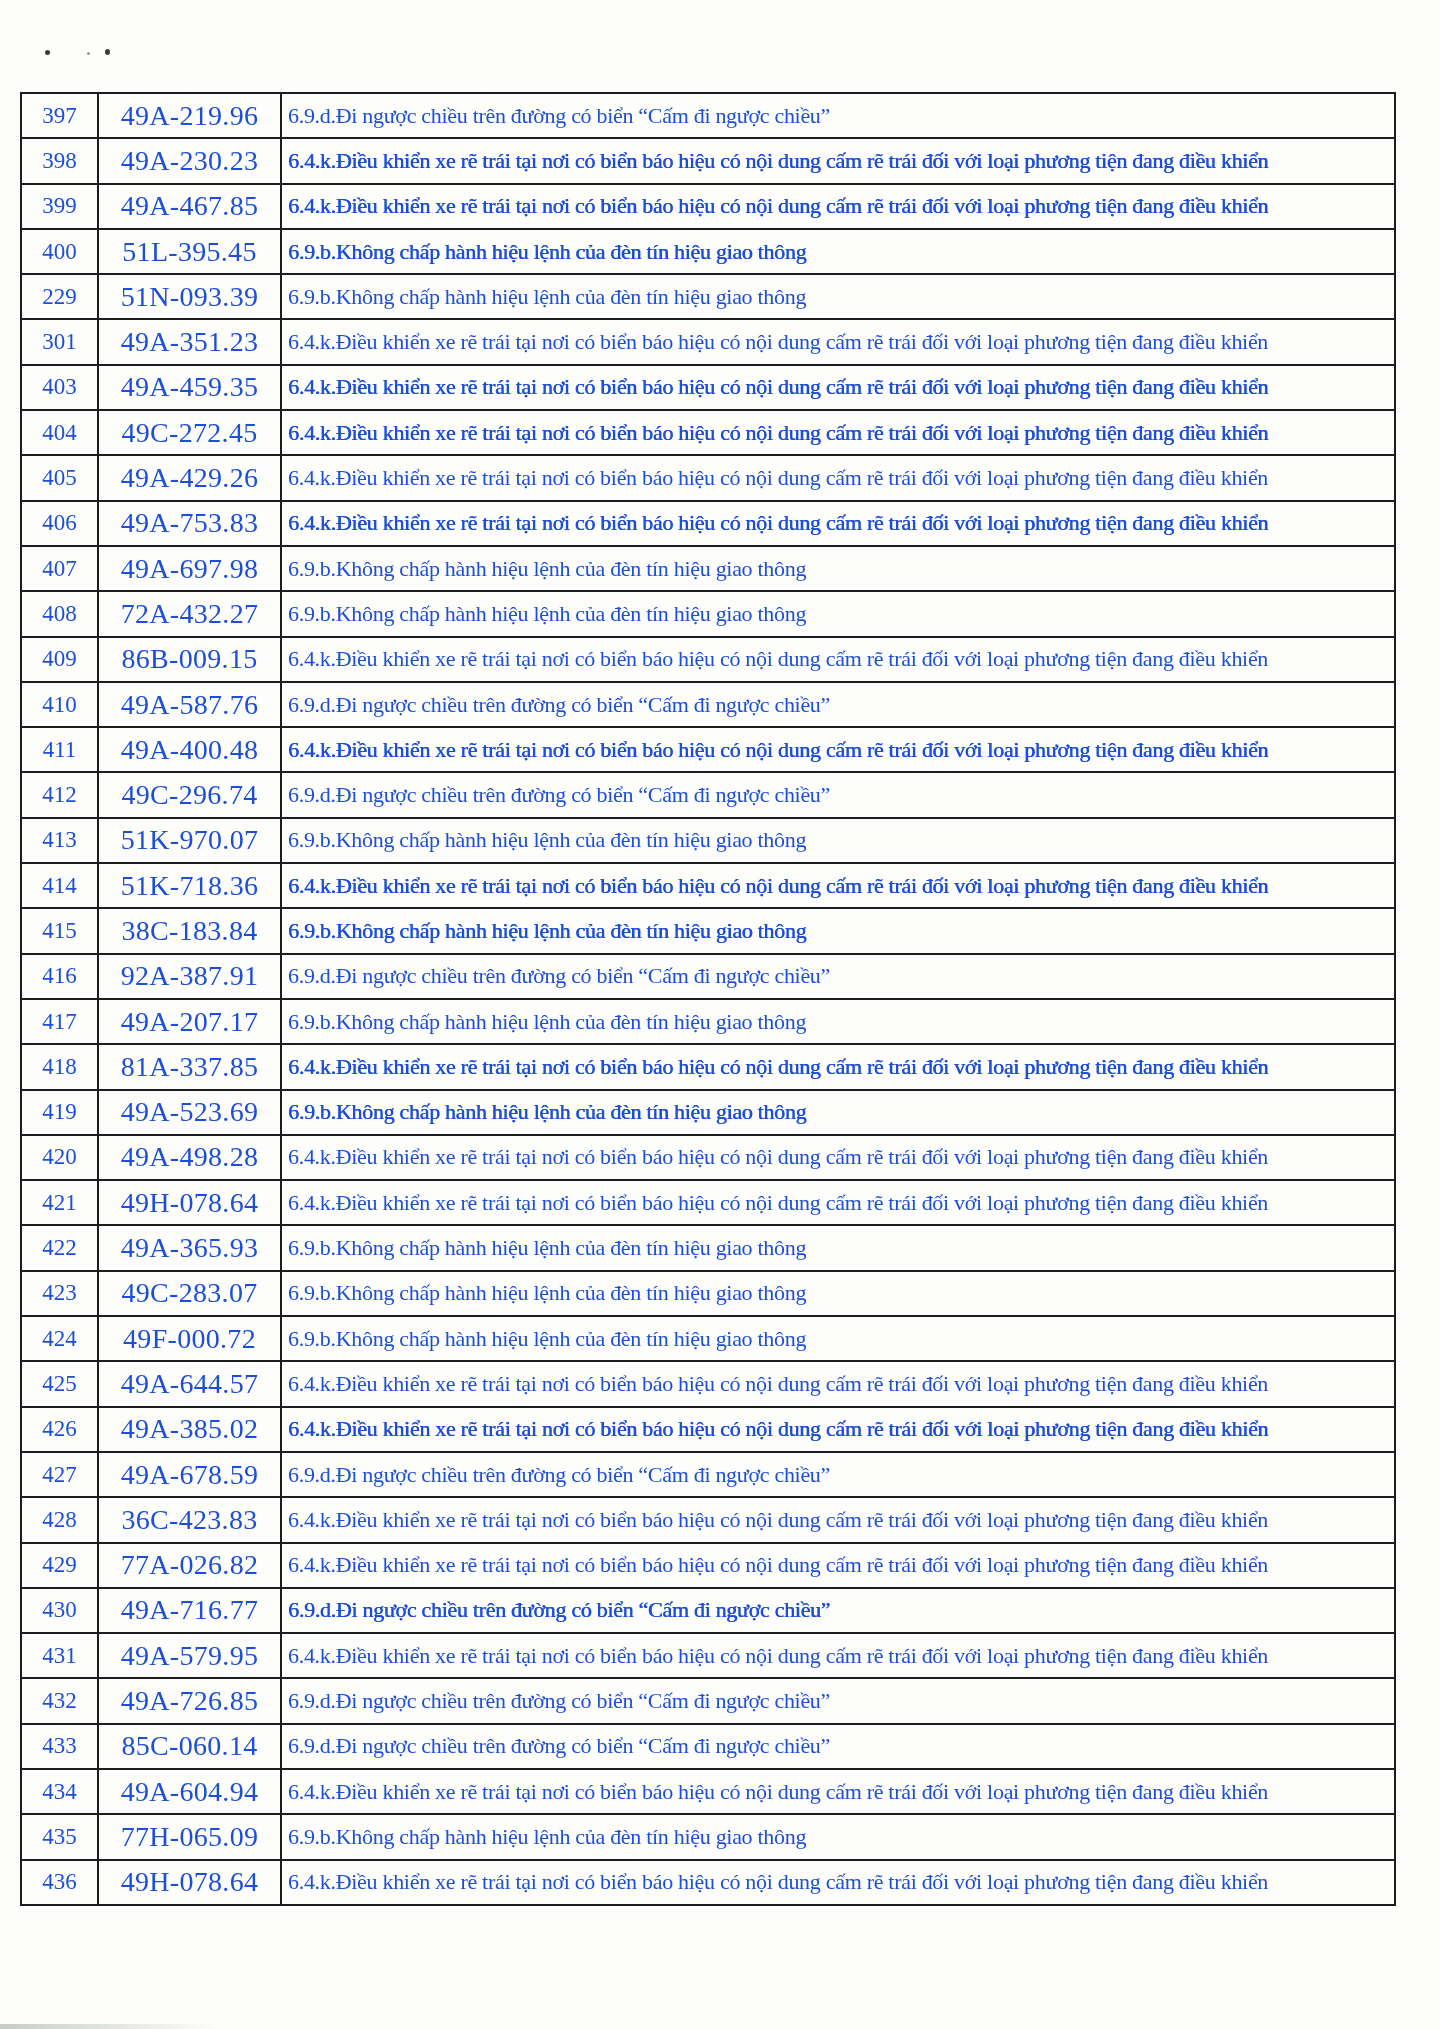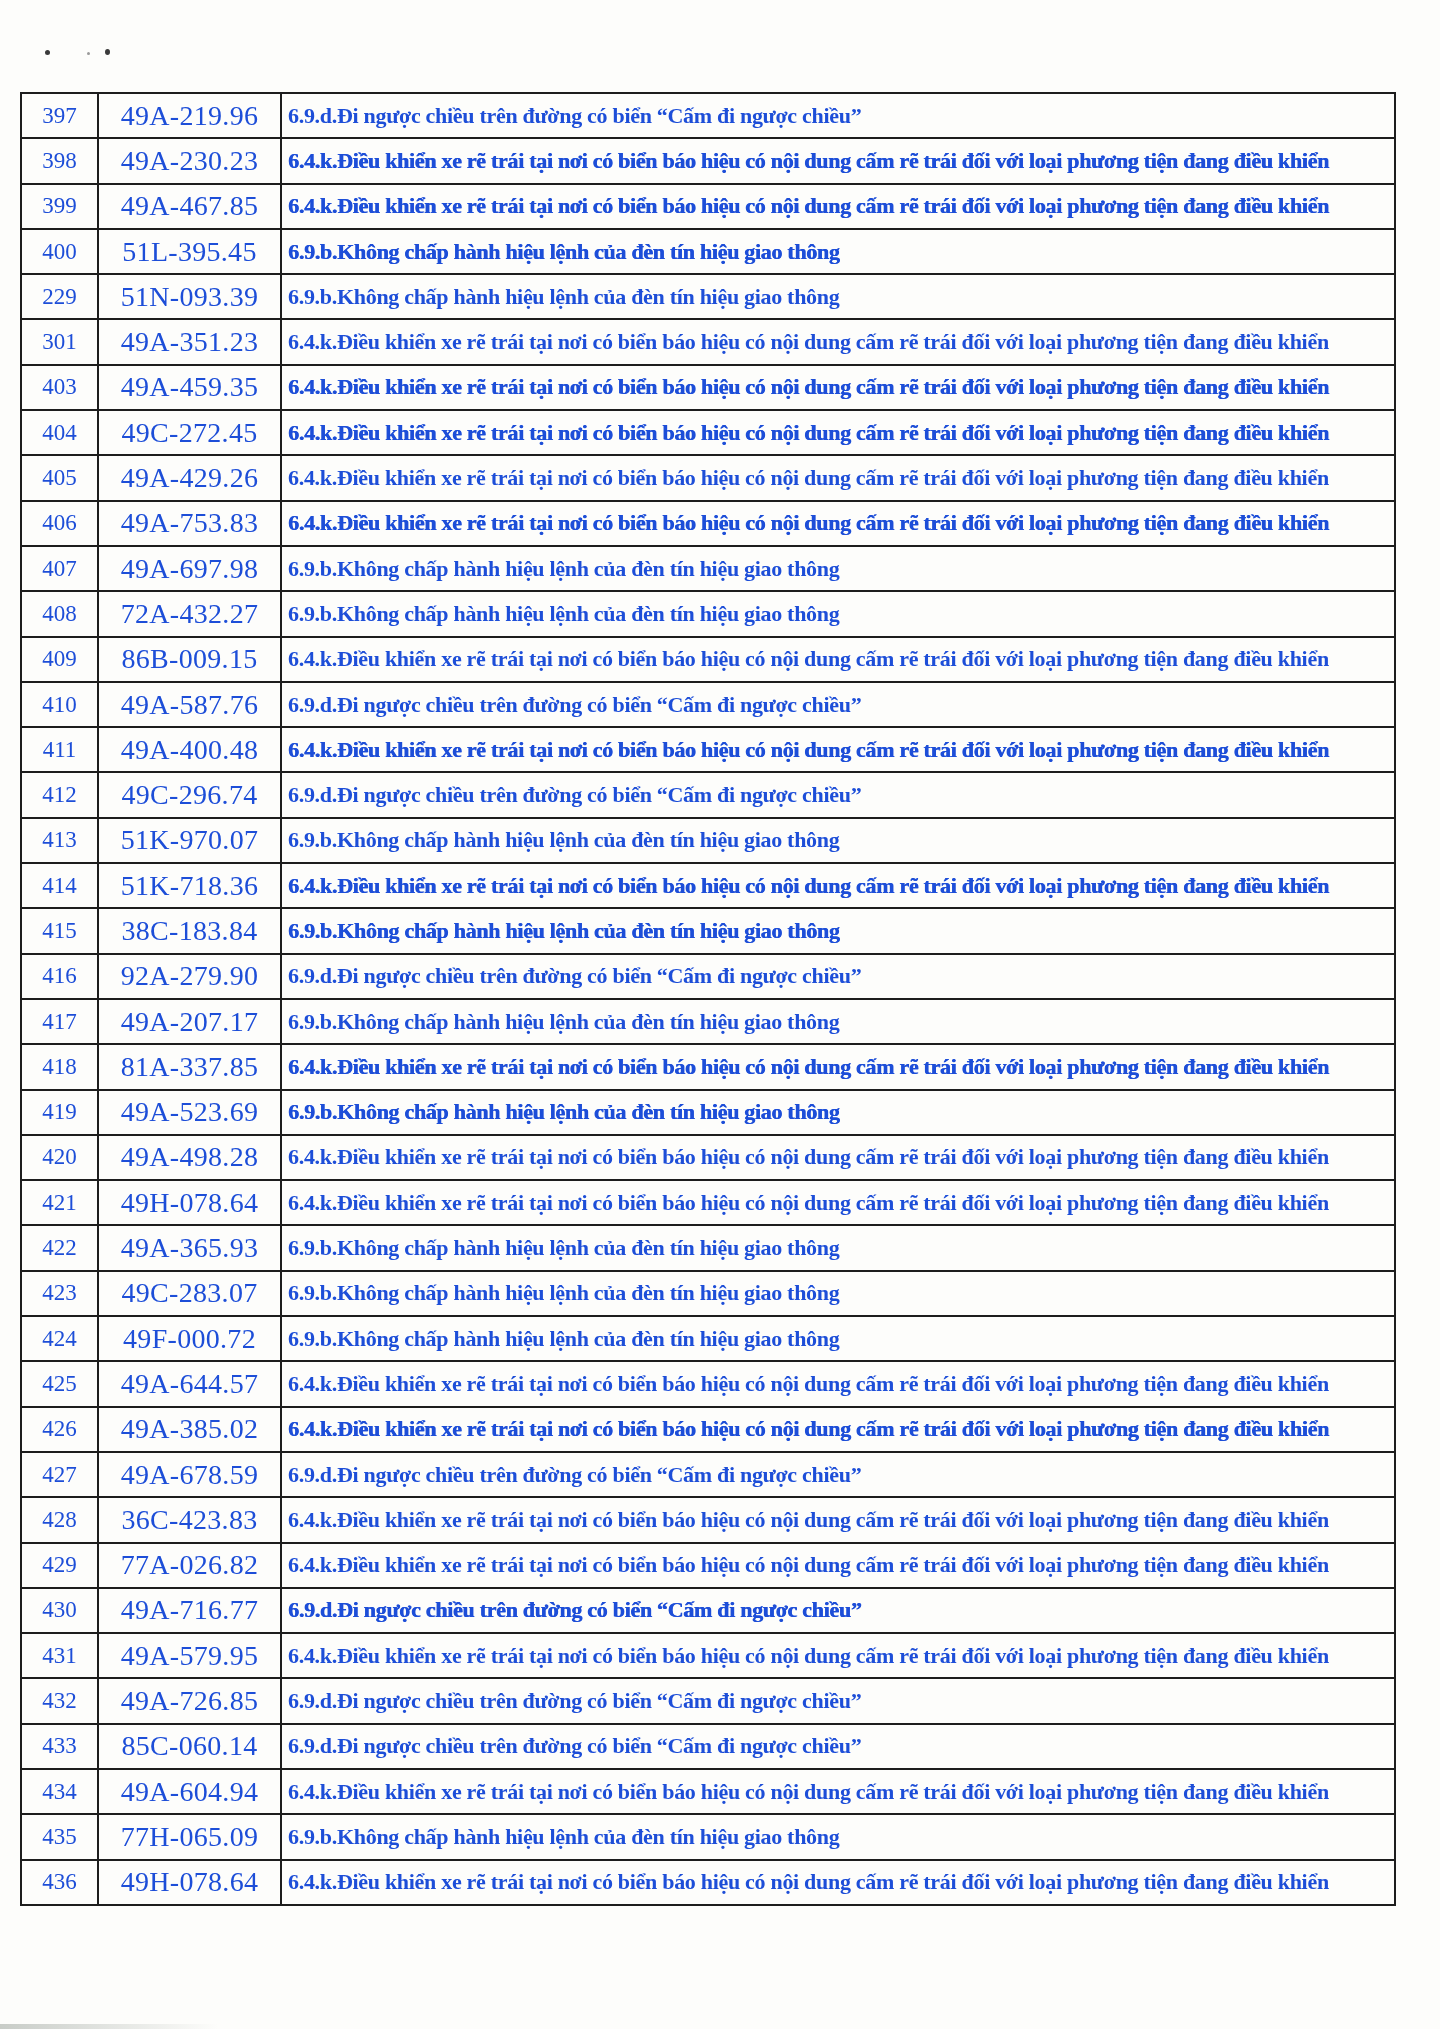--- a/index.html
+++ b/index.html
@@ -74,21 +74,20 @@
     border-right: 2px solid #1d1d1d;
     font-weight: 400;
     font-size: 28px;
     letter-spacing: 0.3px;
   }
   .c-violation {
     padding-left: 6px;
     padding-right: 5px;
     font-size: 22px;
     letter-spacing: -0.3px;
-    font-weight: bold;
   }
   
   .vrow.heavy .c-violation {
     text-shadow: 0.55px 0 0 currentColor;
   }
 </style>
 </head>
 <body>
 
 <div class="page">
@@ -207,21 +206,21 @@
   </div>
 
   <div class="vrow heavy">
     <div class="cell c-no">415</div>
     <div class="cell c-plate">38C-183.84</div>
     <div class="cell c-violation">6.9.b.Không chấp hành hiệu lệnh của đèn tín hiệu giao thông</div>
   </div>
 
   <div class="vrow">
     <div class="cell c-no">416</div>
-    <div class="cell c-plate">92A-279.90</div>
+    <div class="cell c-plate">92A-387.91</div>
     <div class="cell c-violation">6.9.d.Đi ngược chiều trên đường có biển “Cấm đi ngược chiều”</div>
   </div>
 
   <div class="vrow">
     <div class="cell c-no">417</div>
     <div class="cell c-plate">49A-207.17</div>
     <div class="cell c-violation">6.9.b.Không chấp hành hiệu lệnh của đèn tín hiệu giao thông</div>
   </div>
 
   <div class="vrow heavy">

